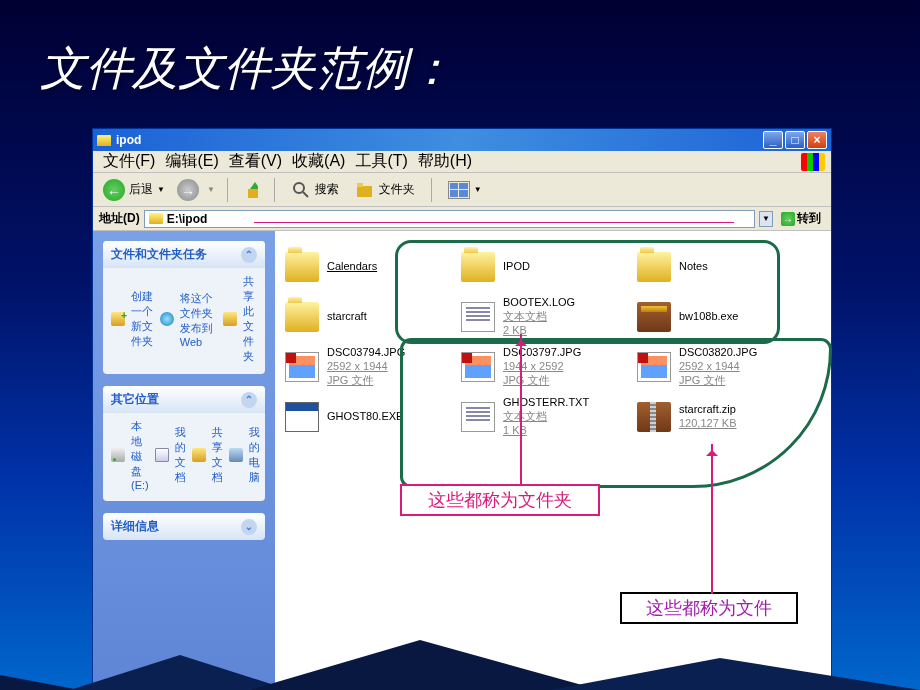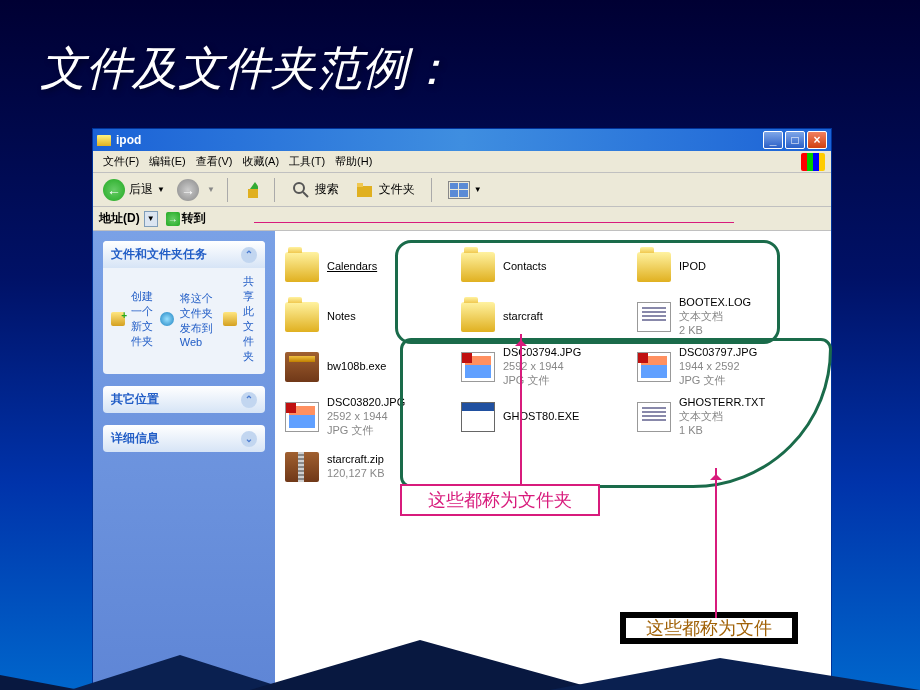--- a/index.html
+++ b/index.html
@@ -33,21 +33,21 @@
     color: #fff; font-weight: bold; font-size: 12px;
   }
   .titlebar .folder-icon-sm { width: 14px; height: 11px; background: linear-gradient(#fff380,#e0b020); border-radius: 1px 1px 0 0; margin-right: 5px; }
   .titlebar-spacer { flex: 1; }
   .titlebar-btn { width: 20px; height: 18px; margin-left: 2px; display:flex; align-items:center; justify-content:center; font-size:12px; font-weight:bold; border:1px solid #fff; border-radius:2px;}
   .btn-min, .btn-max { background: linear-gradient(#7fa7e8,#2a5fc7); color:#fff; }
   .btn-close { background: linear-gradient(#f08060,#d04010); color:#fff; }
   .menubar {
     height: 22px; background: #ece9d8; display: flex; align-items: center;
     padding: 0 6px; gap: 2px; border-bottom: 1px solid #c0c0c0;
-    font-size: 11px;
+    font-size: 16px;
   }
   .menubar span { padding: 2px 4px; }
   .menubar .xp-flag { margin-left:auto; width:24px; height:18px; background:linear-gradient(90deg,#f00 25%,#0c0 25% 50%,#00f 50% 75%,#fc0 75%); border-radius:2px;}
   .toolbar {
     height: 34px; background: #ece9d8; display: flex; align-items: center;
     padding: 0 6px; gap: 8px; border-bottom: 1px solid #c0c0c0;
   }
   .tb-btn { display:flex; align-items:center; gap:4px; font-size:12px; padding:2px 4px; }
   .tb-circle { width:22px; height:22px; border-radius:50%; display:flex; align-items:center; justify-content:center; color:#fff; font-size:14px;}
   .tb-back { background: radial-gradient(#6c6,#2a2); }
@@ -100,41 +100,41 @@
   .file-exe-rar::before { content:""; position:absolute; top:4px; left:4px; right:4px; height:6px; background:linear-gradient(#f0c040,#c08000);}
   .file-jpg { width:32px; height:34px; background:#fff; border:1px solid #999; position:relative;}
   .file-jpg::before { content:""; position:absolute; inset:3px; background:linear-gradient(#ff9060 40%, #60a0ff 40%); }
   .file-jpg::after { content:""; position:absolute; top:0; left:0; width:10px; height:10px; background:#c01010;}
   .file-exe { width:32px; height:30px; background:#fff; border:1px solid #666; position:relative;}
   .file-exe::before { content:""; position:absolute; top:0; left:0; right:0; height:8px; background:#2050a0;}
   .file-zip { width:32px; height:30px; background:linear-gradient(#a06030,#703818); border-radius:2px; position:relative;}
   .file-zip::before { content:""; position:absolute; top:0; bottom:0; left:13px; width:6px; background:repeating-linear-gradient(#d0d0d0,#d0d0d0 2px,#888 2px,#888 4px);}
   .file-info { display:flex; flex-direction:column; font-size:11px; line-height:1.25; }
   .file-info .fname { color:#000;}
-  .file-info .fmeta { color:#888;}
+  .file-info .fmeta { color:#888;text-decoration:underline;}
 
   .annot-folder-box {
     position:absolute; top:240px; left:395px; width:385px; height:104px;
     border:3px solid #1a6b4a; border-radius:16px; pointer-events:none;
   }
   .annot-file-box {
     position:absolute; top:338px; left:400px; width:432px; height:150px;
     border:3px solid #1a6b4a; border-radius:16px 16px 200px 16px; pointer-events:none;
   }
   .callout1 {
     position:absolute; top:484px; left:400px; width:200px; height:32px;
     border:2px solid #d81b7c; background:#fff; display:flex; align-items:center; justify-content:center;
     color:#d81b7c; font-size:18px; font-family:"SimSun";
   }
   .callout1::before { content:""; position:absolute; top:-152px; left:118px; width:2px; height:152px; background:#d81b7c;}
   .callout1::after { content:""; position:absolute; top:-152px; left:113px; border:6px solid transparent; border-bottom-color:#d81b7c;}
   .callout2 {
-    position:absolute; top:612px; left:620px; width:178px; height:32px;
-    border:6px solid #000000; background:#fff; display:flex; align-items:center; justify-content:center;
-    color:#a16207; font-size:18px; font-family:"SimSun";
+    position:absolute; top:592px; left:620px; width:178px; height:32px;
+    border:2px solid #000000; background:#fff; display:flex; align-items:center; justify-content:center;
+    color:#a21caf; font-size:18px; font-family:"SimSun";
   }
   .callout2::before { content:""; position:absolute; top:-150px; left:89px; width:2px; height:150px; background:#d81b7c;}
   .callout2::after { content:""; position:absolute; top:-150px; left:84px; border:6px solid transparent; border-bottom-color:#d81b7c;}
   .mountain {
     position:absolute; bottom:0; left:0; right:0; height:50px; pointer-events:none;
   }
   .mountain svg { width:100%; height:100%; display:block;}
   .addr-underline { position:absolute; top:222px; left:254px; width:480px; height:1px; background:#d81b7c;}
 </style>
 </head>
@@ -199,20 +199,24 @@
           <div></div>
           <div></div>
           <div></div>
         </span>
       <span style="font-size:8px;">▼</span>
     </span>
   </div>
 
   <div class="addrbar">
     <span>地址(D)</span>
+    <div class="addr-field">
+      <span class="mini-folder"></span>
+      <span>E:\ipod</span>
+    </div>
     <span class="addr-drop">▼</span>
     <span class="go-btn">
       <span class="go-ico">→</span>
       <span>转到</span>
     </span>
   </div>
 
   <div class="content">
     <div class="sidebar">
       <div class="panel">
@@ -233,41 +237,57 @@
               <span class="ico ico-share"></span>
               <span>共享此文件夹</span>
             </a>
         </div>
       </div>
       <div class="panel">
         <div class="panel-hdr">
           <span>其它位置</span>
           <span class="chev">⌃</span>
         </div>
+        <div class="panel-body">
+          <a>
+              <span class="ico ico-drive"></span>
+              <span>本地磁盘 (E:)</span>
+            </a>
+          <a>
+              <span class="ico ico-docs"></span>
+              <span>我的文档</span>
+            </a>
+          <a>
+              <span class="ico ico-share"></span>
+              <span>共享文档</span>
+            </a>
+          <a>
+              <span class="ico ico-computer"></span>
+              <span>我的电脑</span>
+            </a>
+          <a>
+              <span class="ico ico-net"></span>
+              <span>网上邻居</span>
+            </a>
+        </div>
       </div>
       <div class="panel">
         <div class="panel-hdr">
           <span>详细信息</span>
           <span class="chev">⌄</span>
         </div>
       </div>
     </div>
 
     <div class="main-area">
       <div class="file-grid">
         <div class="file-item">
             <div class="bigicon folder-icon"></div>
             <div class="file-info">
               <span class="fname" style="text-decoration:underline;">Calendars</span>
-            </div>
-          </div>
-        <div class="file-item">
-            <div class="bigicon folder-icon"></div>
-            <div class="file-info">
-              <span class="fname">Contacts</span>
             </div>
           </div>
         <div class="file-item">
             <div class="bigicon folder-icon"></div>
             <div class="file-info">
               <span class="fname">IPOD</span>
             </div>
           </div>
         <div class="file-item">
             <div class="bigicon folder-icon"></div>

